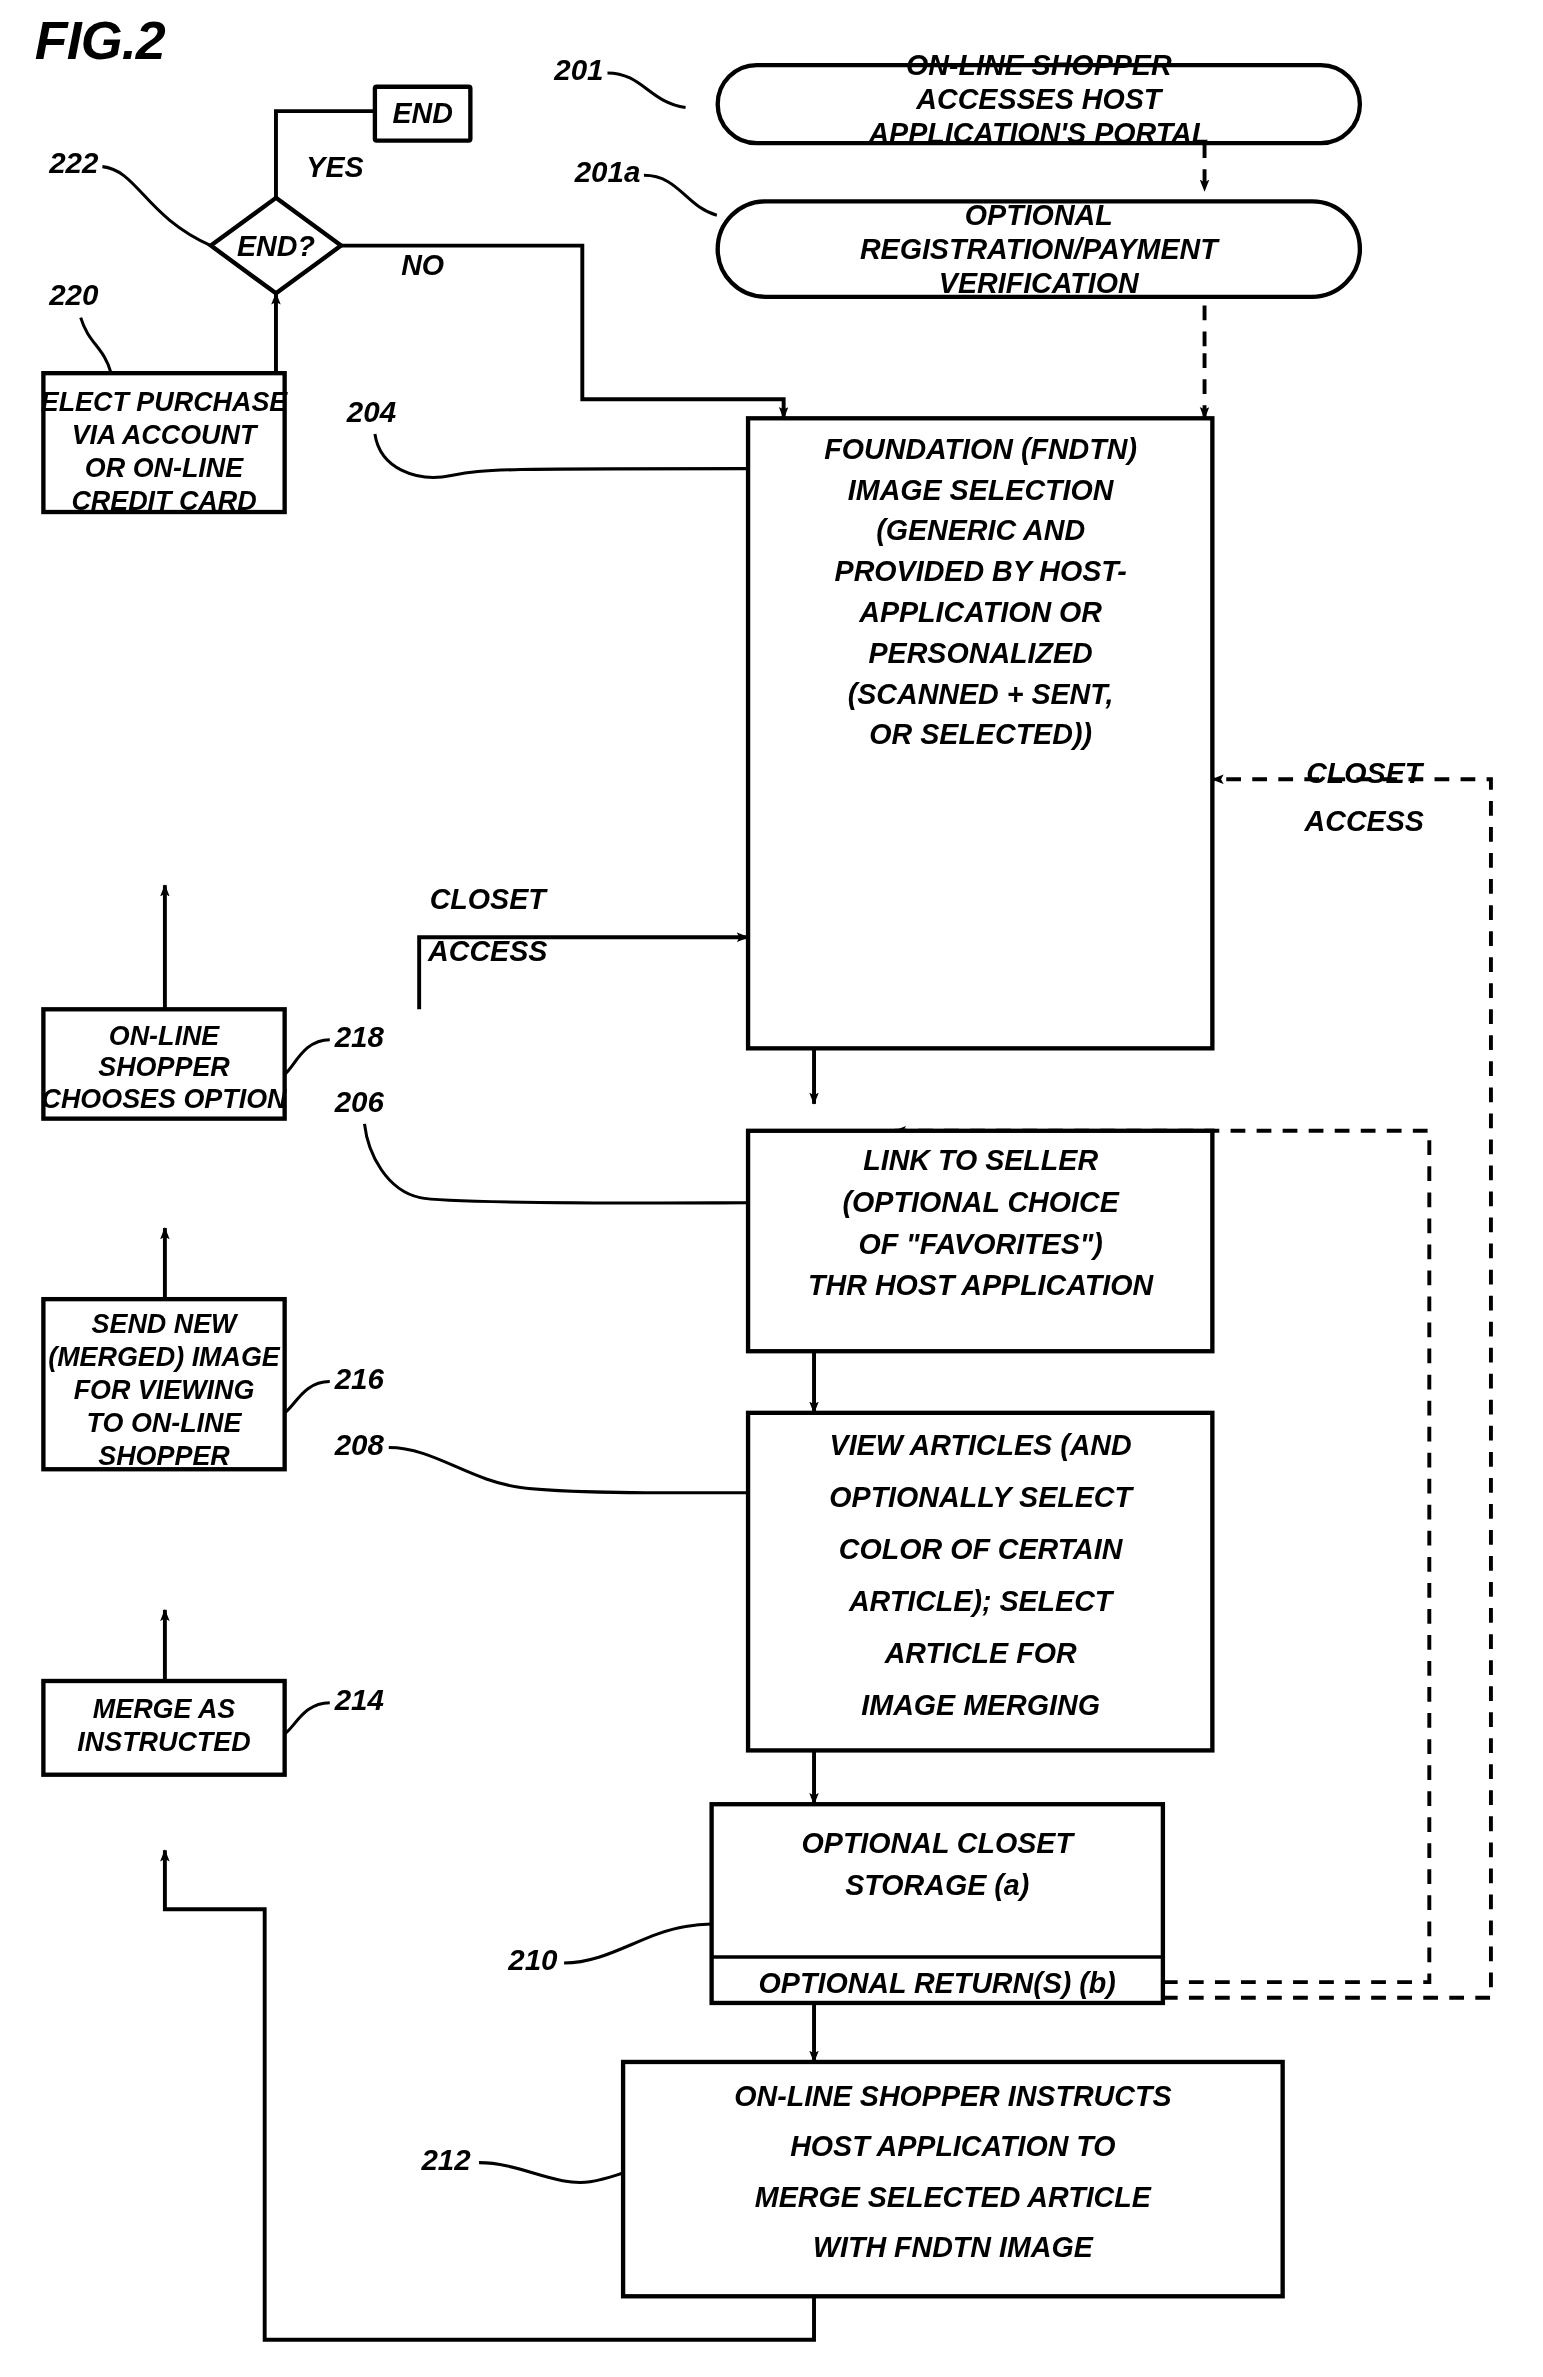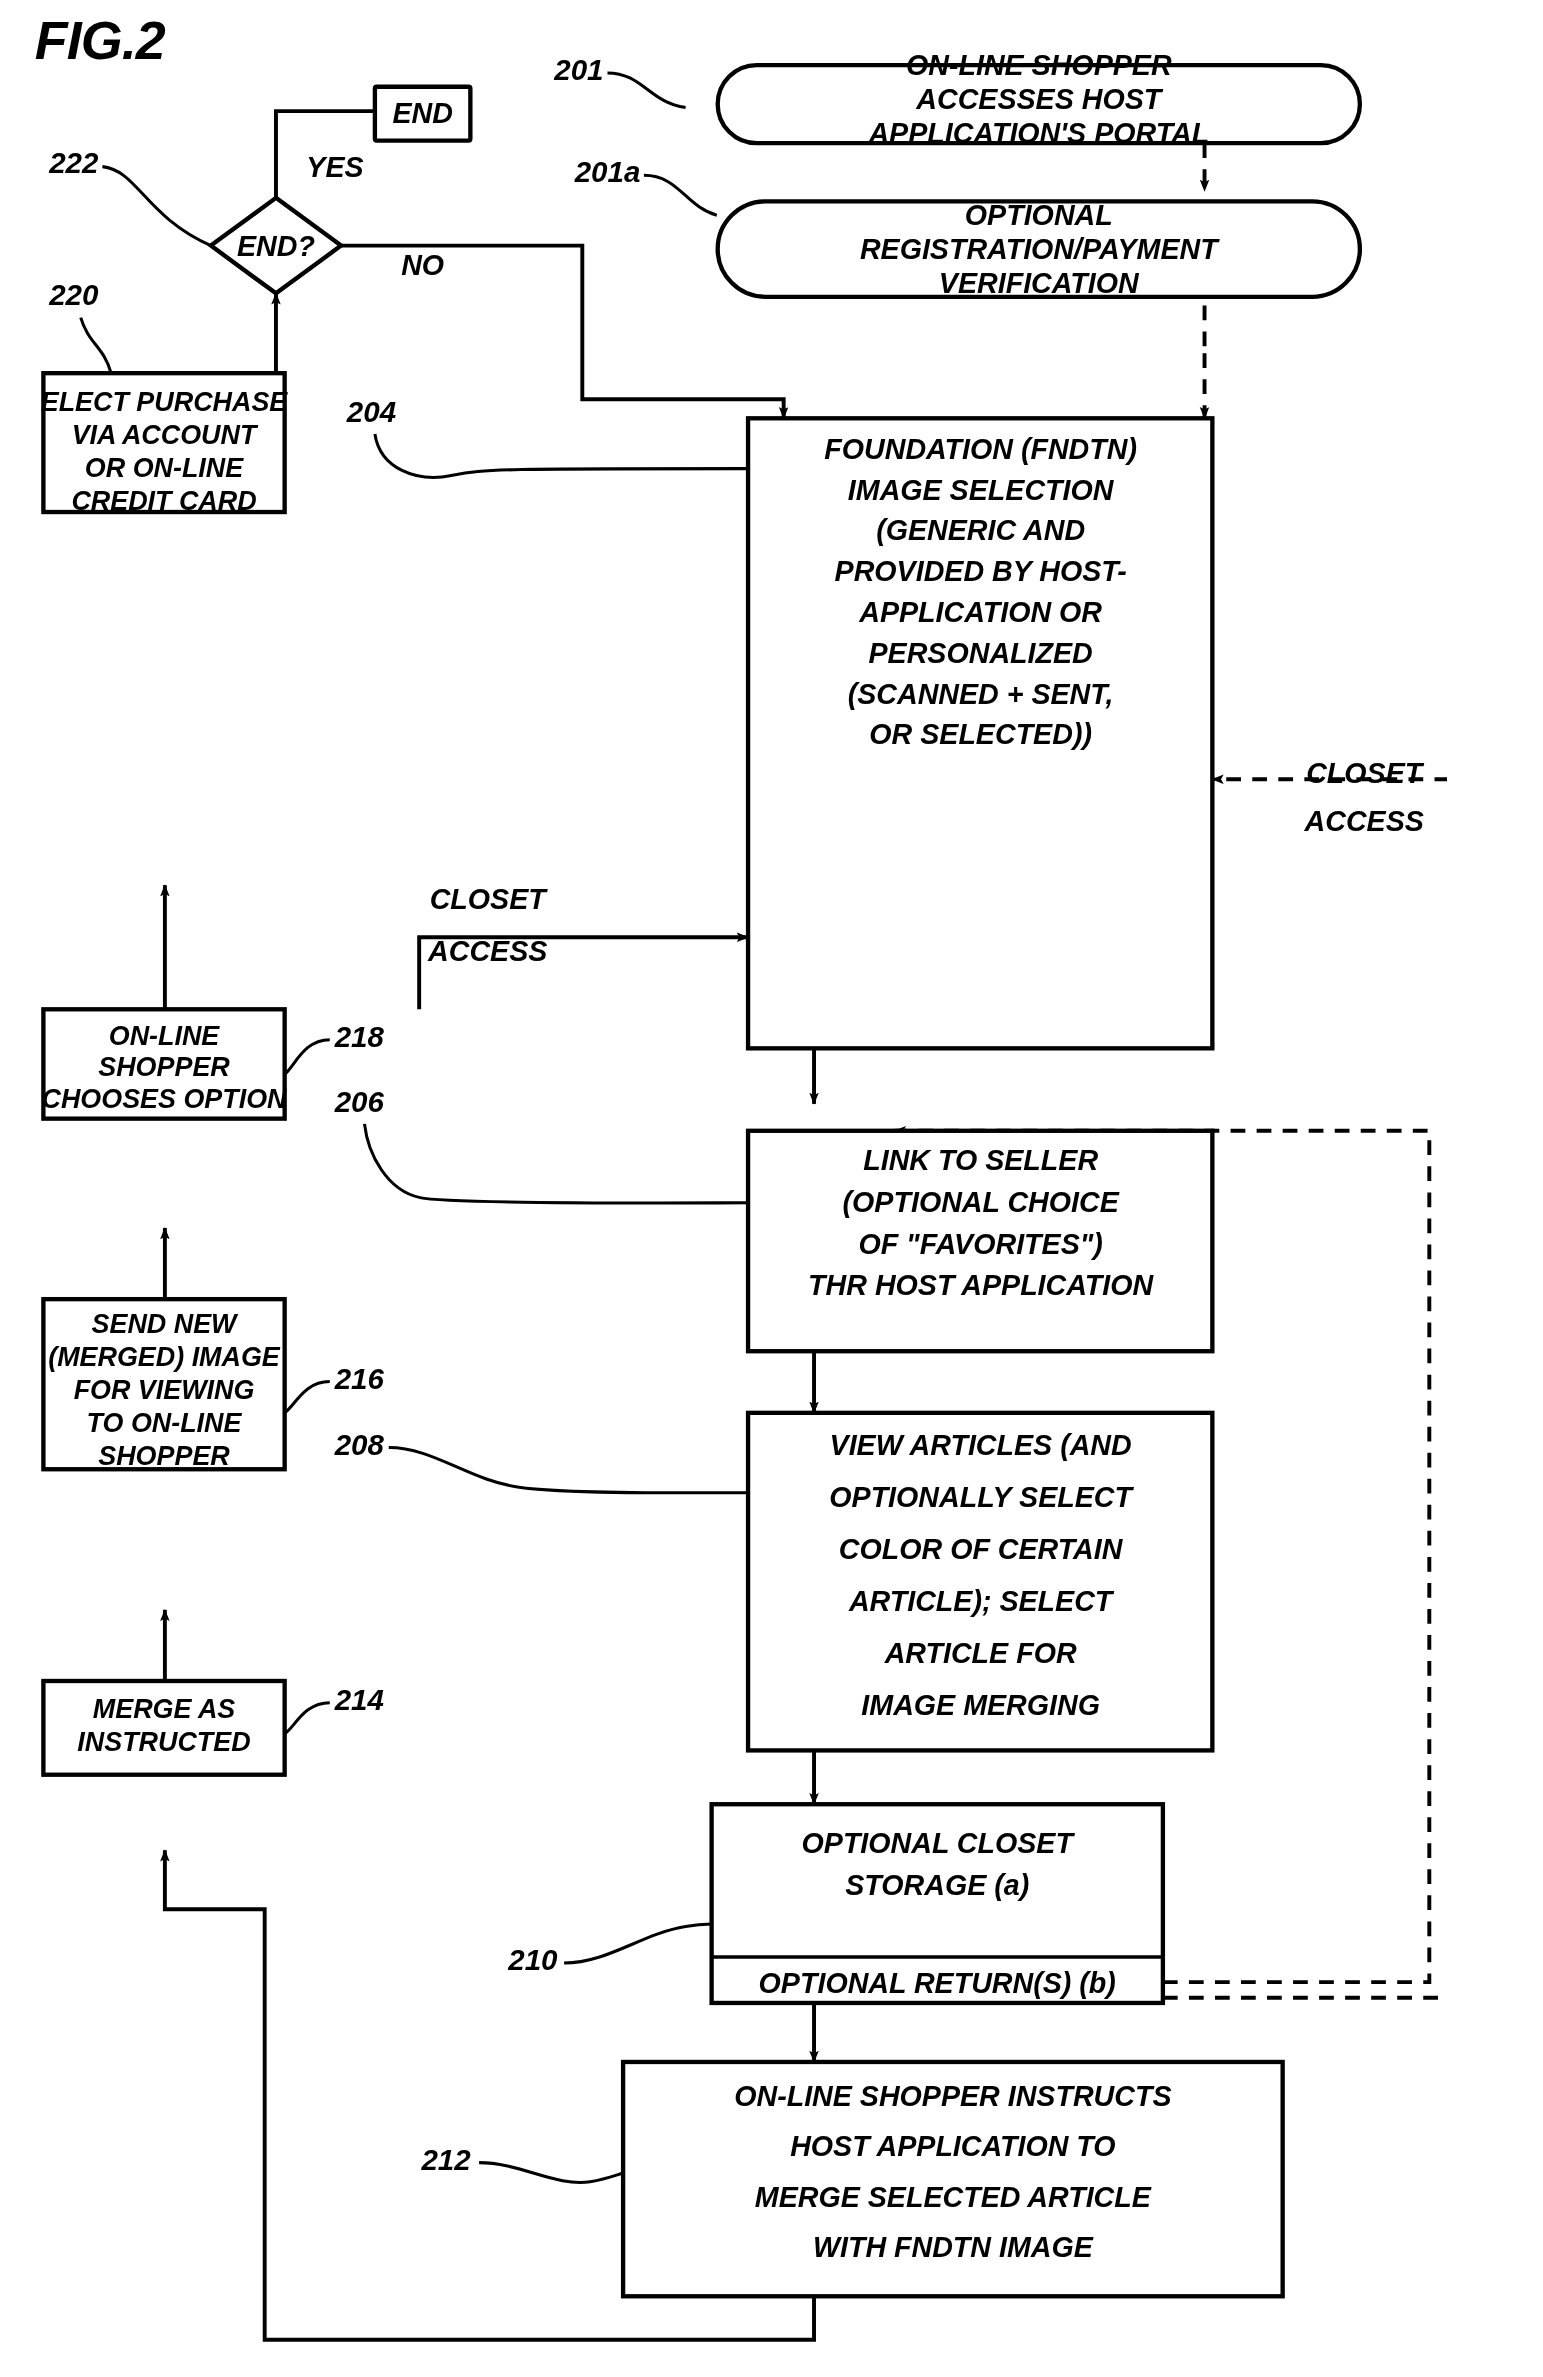--- a/index.html
+++ b/index.html
@@ -7,20 +7,21 @@
     padding: 0;
     background: #ffffff;
   }
   #figure-root {
     position: relative;
     width: 1447px;
     height: 2377px;
     background: #ffffff;
     font-family: "Liberation Sans", sans-serif;
     overflow: hidden;
+    padding-left: 48px;
   }
   #figure-svg {
     position: absolute;
     top: 0; left: 0;
     width: 1543px;
     height: 2377px;
   }
   .fig-title {
     font-style: italic;
     font-weight: bold;

